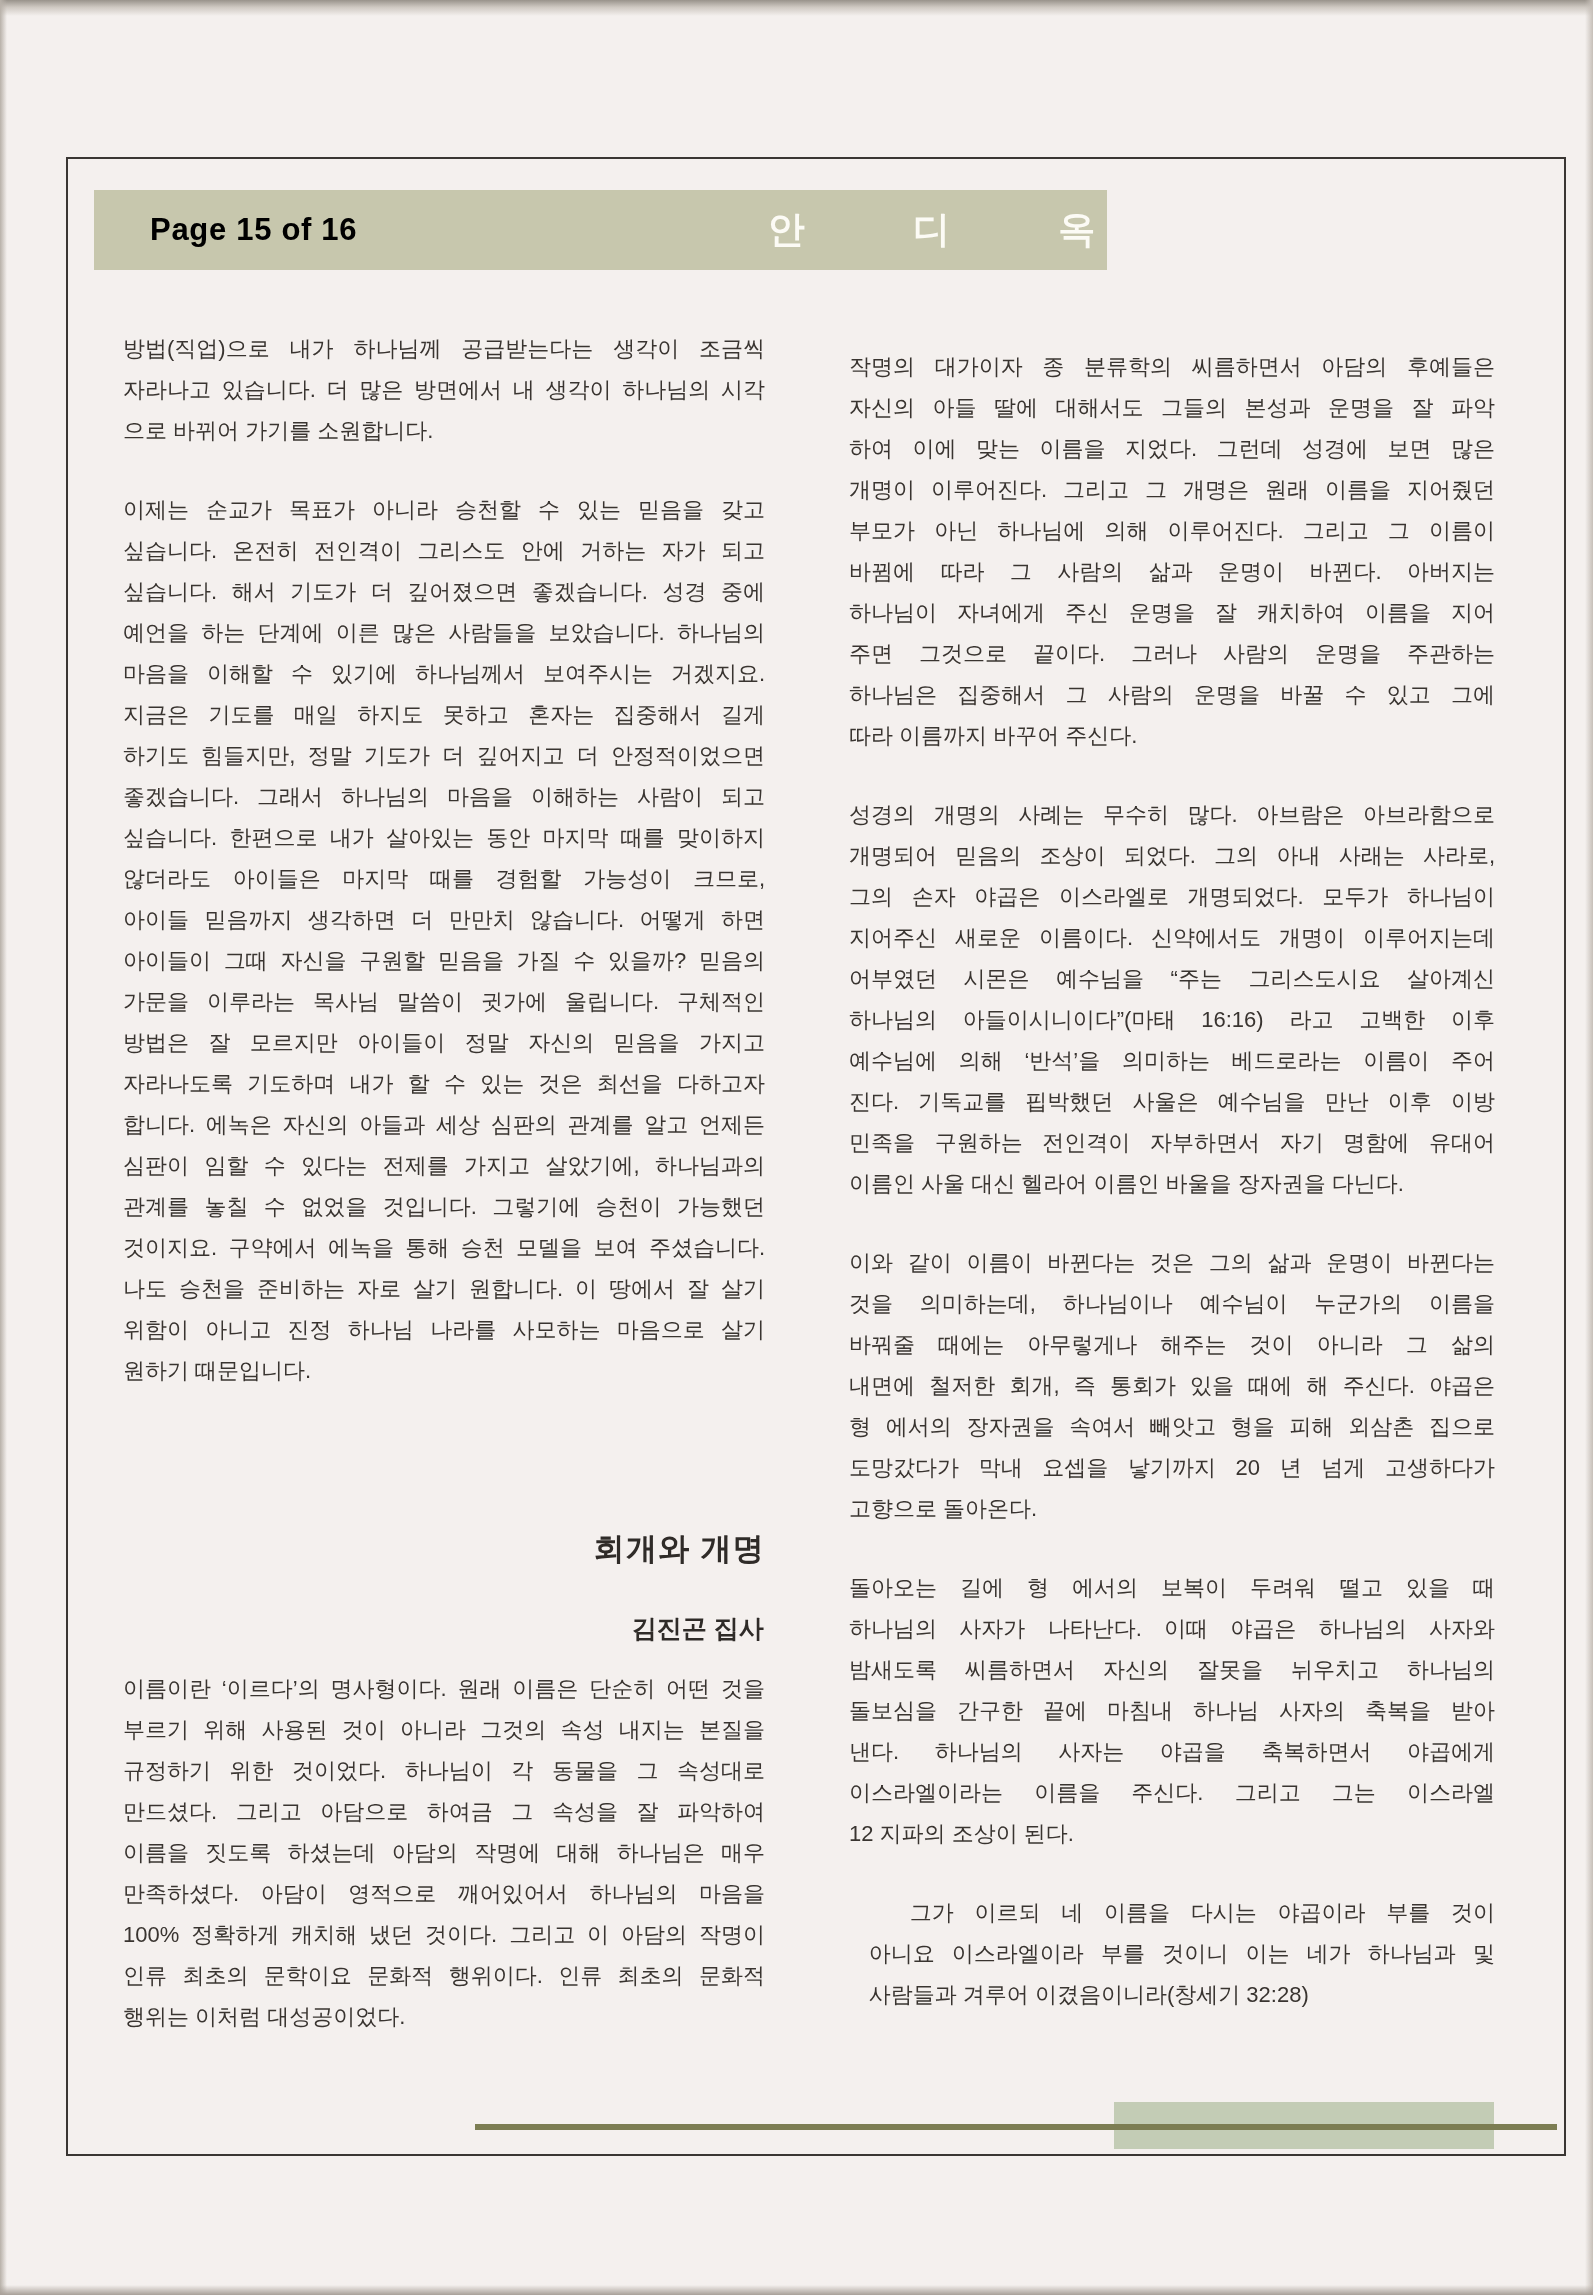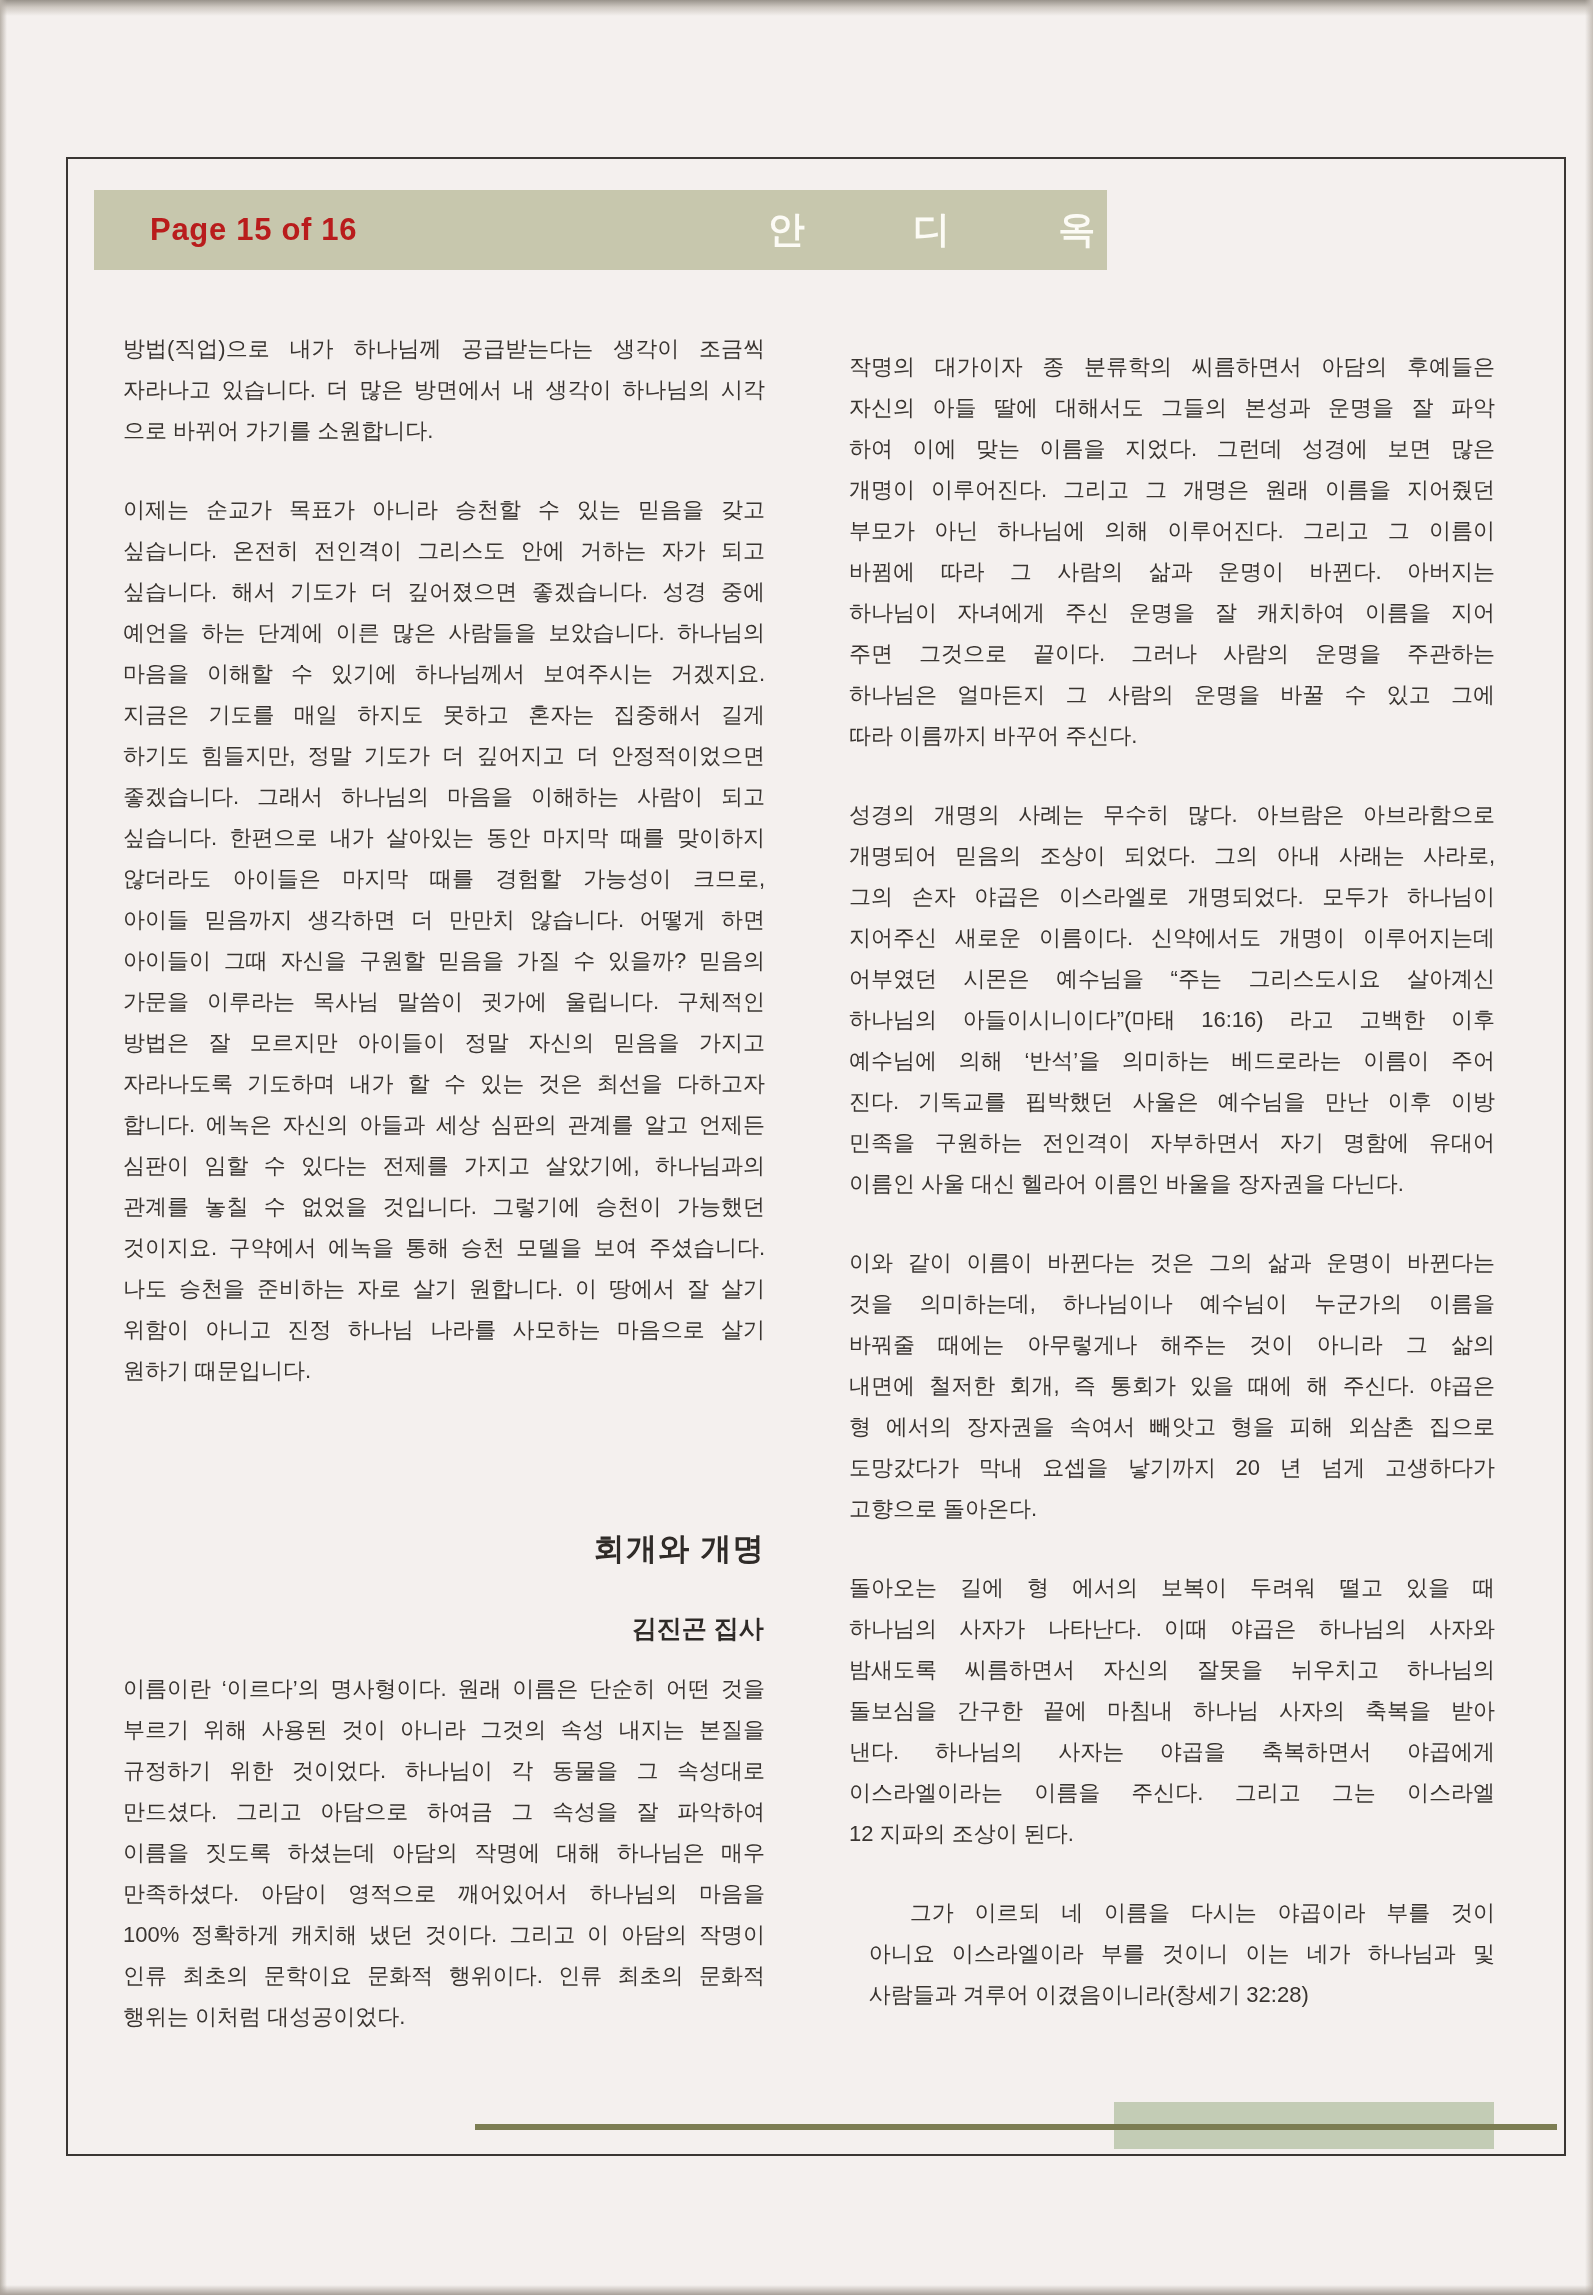--- a/index.html
+++ b/index.html
@@ -52,21 +52,21 @@
 <body>
 
 <div class="edge-top"></div>
 <div class="edge-left"></div>
 <div class="edge-right"></div>
 <div class="edge-bottom"></div>
 
 <div class="frame"></div>
 
 <div class="header-band" style="background: rgb(199, 199, 173);">
-  <span class="page-label" style="color: #b91c1c;">Page 15 of 16</span>
+  <span class="page-label" style="color: #000000;">Page 15 of 16</span>
   <span class="masthead" style="color: rgb(252, 251, 245);">안 디 옥</span>
 </div>
 
 <div class="column col-left" style="color: rgb(57, 52, 48);">
     <div class="para">
       <div class="line j">방법(직업)으로 내가 하나님께 공급받는다는 생각이 조금씩</div>
       <div class="line j">자라나고 있습니다. 더 많은 방면에서 내 생각이 하나님의 시각</div>
       <div class="line">으로 바뀌어 가기를 소원합니다.</div>
     </div>
     <div class="para">
@@ -110,21 +110,21 @@
 <div class="column col-right" style="color: rgb(57, 52, 48);">
     <div class="para">
       <div class="line j">작명의 대가이자 종 분류학의 씨름하면서 아담의 후예들은</div>
       <div class="line j">자신의 아들 딸에 대해서도 그들의 본성과 운명을 잘 파악</div>
       <div class="line j">하여 이에 맞는 이름을 지었다. 그런데 성경에 보면 많은</div>
       <div class="line j">개명이 이루어진다. 그리고 그 개명은 원래 이름을 지어줬던</div>
       <div class="line j">부모가 아닌 하나님에 의해 이루어진다. 그리고 그 이름이</div>
       <div class="line j">바뀜에 따라 그 사람의 삶과 운명이 바뀐다. 아버지는</div>
       <div class="line j">하나님이 자녀에게 주신 운명을 잘 캐치하여 이름을 지어</div>
       <div class="line j">주면 그것으로 끝이다. 그러나 사람의 운명을 주관하는</div>
-      <div class="line j">하나님은 얼마든지 그 사람의 운명을 바꿀 수 있고 그에</div>
+      <div class="line j">하나님은 집중해서 그 사람의 운명을 바꿀 수 있고 그에</div>
       <div class="line">따라 이름까지 바꾸어 주신다.</div>
     </div>
     <div class="para">
       <div class="line j">성경의 개명의 사례는 무수히 많다. 아브람은 아브라함으로</div>
       <div class="line j">개명되어 믿음의 조상이 되었다. 그의 아내 사래는 사라로,</div>
       <div class="line j">그의 손자 야곱은 이스라엘로 개명되었다. 모두가 하나님이</div>
       <div class="line j">지어주신 새로운 이름이다. 신약에서도 개명이 이루어지는데</div>
       <div class="line j">어부였던 시몬은 예수님을 “주는 그리스도시요 살아계신</div>
       <div class="line j">하나님의 아들이시니이다”(마태 16:16) 라고 고백한 이후</div>
       <div class="line j">예수님에 의해 ‘반석’을 의미하는 베드로라는 이름이 주어</div>

